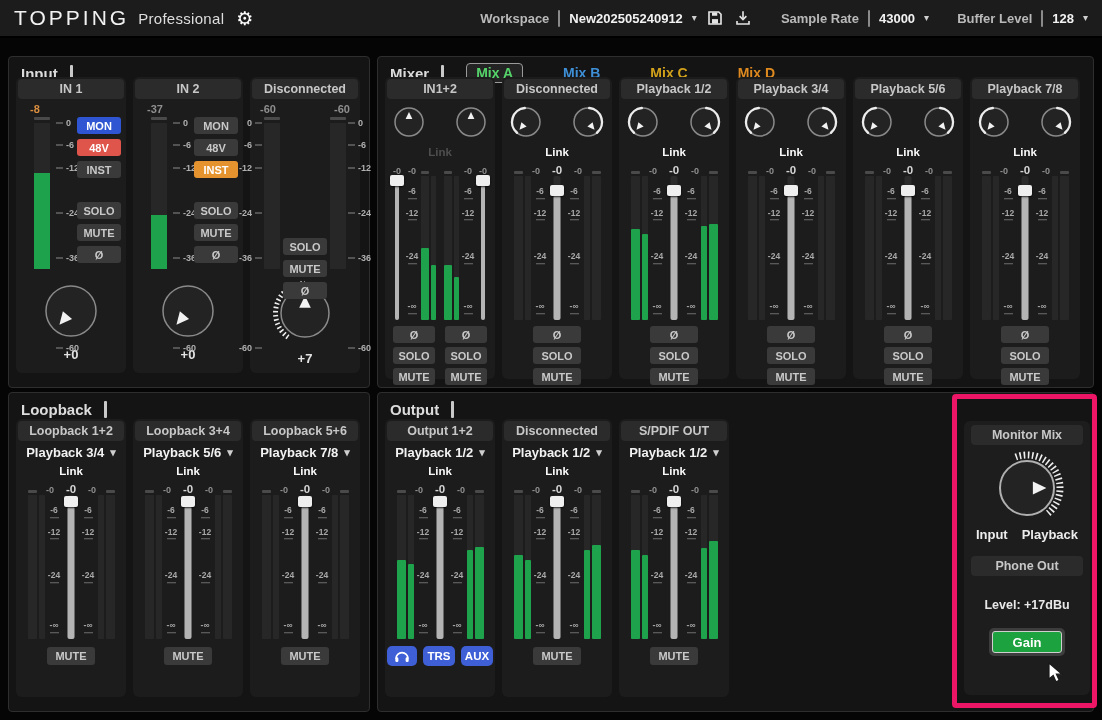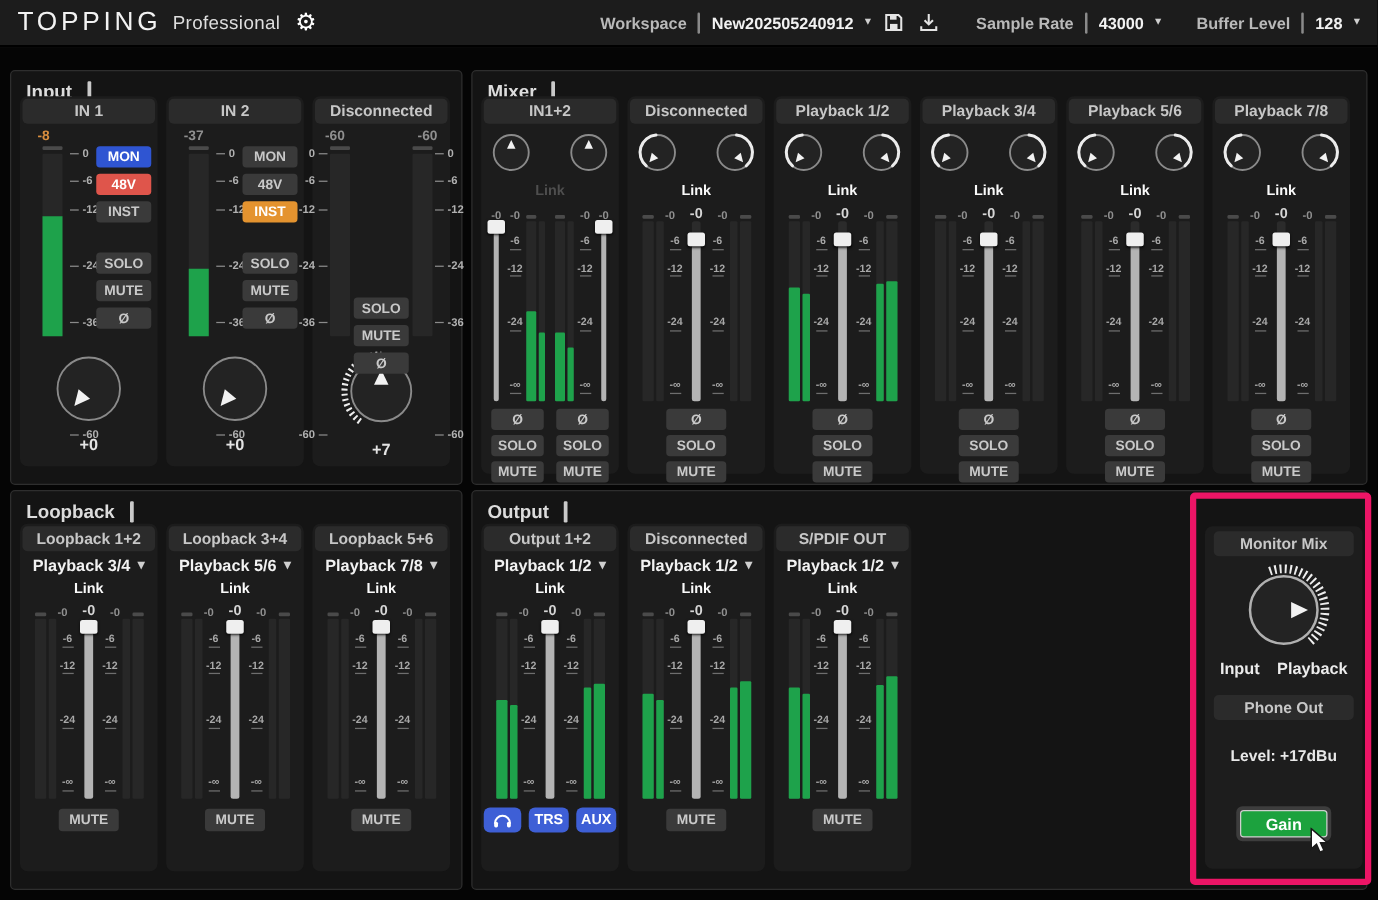--- a/index.html
+++ b/index.html
@@ -81,21 +81,21 @@
   .in-btns .btn{height:17px;font-size:11px;}
   .in-btns .gap{height:14px;}
   .knob-wrap{display:flex;justify-content:center;margin-top:10px;}
 
   
   .monitor{position:absolute;left:586px;top:28px;width:126px;height:274px;background:#1d1d1d;border-radius:6px;}
   .monitor .pill{margin:4px 7px 0 7px;}
   .mon-knob{display:flex;justify-content:center;margin-top:4px;}
   .mon-labels{display:flex;justify-content:center;gap:14px;font-size:13px;font-weight:700;color:#ececec;margin-top:0px;}
   .level-text{text-align:center;font-size:12.5px;font-weight:700;color:#e8e8e8;margin-top:22px;}
-  .gain-wrap{margin:33px auto 0 auto;width:76px;background:#3d3d3d;border-radius:5px;padding:3px;box-sizing:border-box;text-align:center;}
+  .gain-wrap{margin:16px auto 0 auto;width:76px;background:#3d3d3d;border-radius:5px;padding:3px;box-sizing:border-box;text-align:center;}
   .gain-btn{background:#1CA23E;border:1px solid #cfcfcf;border-radius:3px;color:#fff;font-weight:700;font-size:13px;height:20px;display:flex;align-items:center;justify-content:center;cursor:default;}
 
   .highlight{position:absolute;left:952px;top:394px;width:145px;height:314px;border:5px solid #EC1566;border-radius:4px;box-sizing:border-box;pointer-events:none;z-index:50;}
   .cursor{position:absolute;left:1048px;top:662px;z-index:60;pointer-events:none;}
 </style>
 </head>
 <body>
 
 <div class="app">
 
@@ -325,20 +325,26 @@
           </div>
           <div class="gain-val">+7</div>
         </div>
       </div>
   </section>
 
   <section class="panel" style="left:377px;top:56px;width:717px;height:332px;">
     <div class="panel-head">
       <span class="panel-title">Mixer</span>
       <span class="title-bar"></span>
+      <div class="tabs" id="mixer-tabs">
+          <div class="tab active" style="color: rgb(85, 212, 106);">Mix A</div>
+          <div class="tab" style="color: rgb(62, 143, 214);">Mix B</div>
+          <div class="tab" style="color: rgb(211, 162, 27);">Mix C</div>
+          <div class="tab" style="color: rgb(223, 138, 31);">Mix D</div>
+        </div>
     </div>
     <div class="channels" style="top:20px;" id="mixer-channels">
         <div class="card" style="height: 302px;">
           <div class="pill">IN1+2</div>
           <div class="knob-row" style="margin-top: 5px;">
             <div><svg width="36" height="36" viewBox="0 0 36 36">
                 <circle cx="18" cy="18" r="14" fill="#232323" stroke="#8a8a8a" stroke-width="1.5"></circle>
                 <g transform="rotate(0 18 18)">
                   <polygon points="18,7.9 14.6,14.9 21.4,14.9" fill="#f2f2f2"></polygon>
                 </g>

